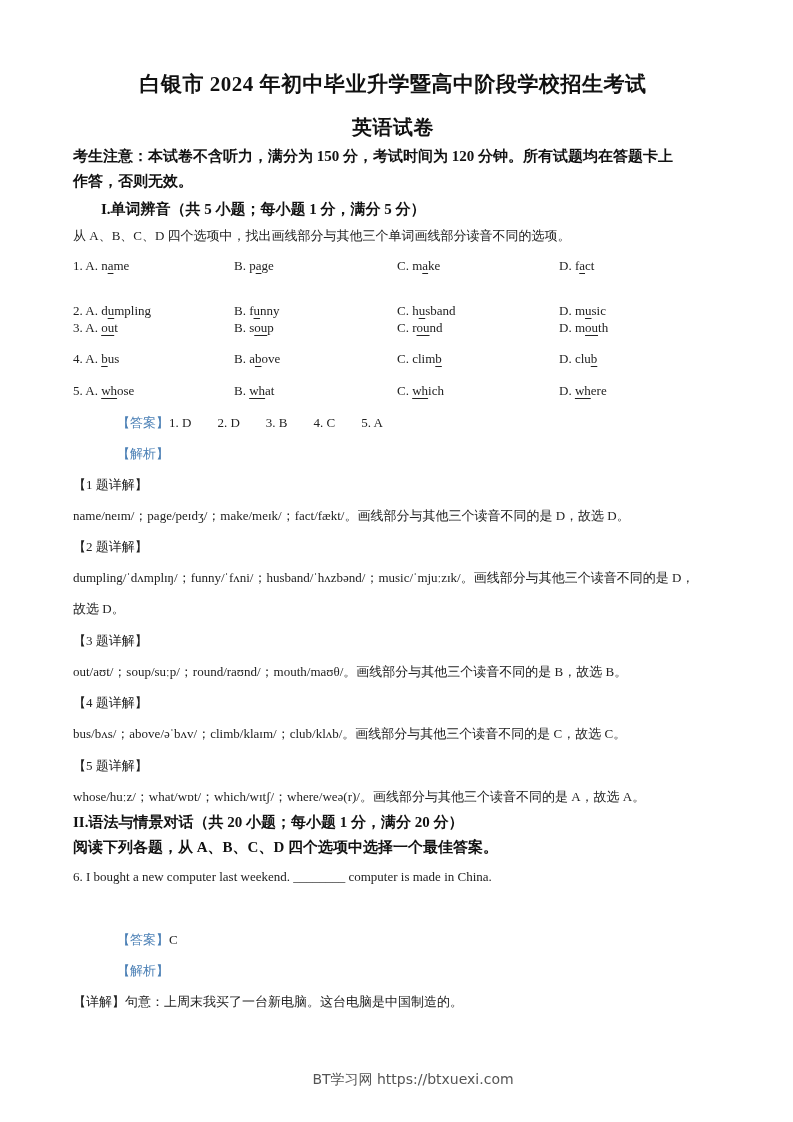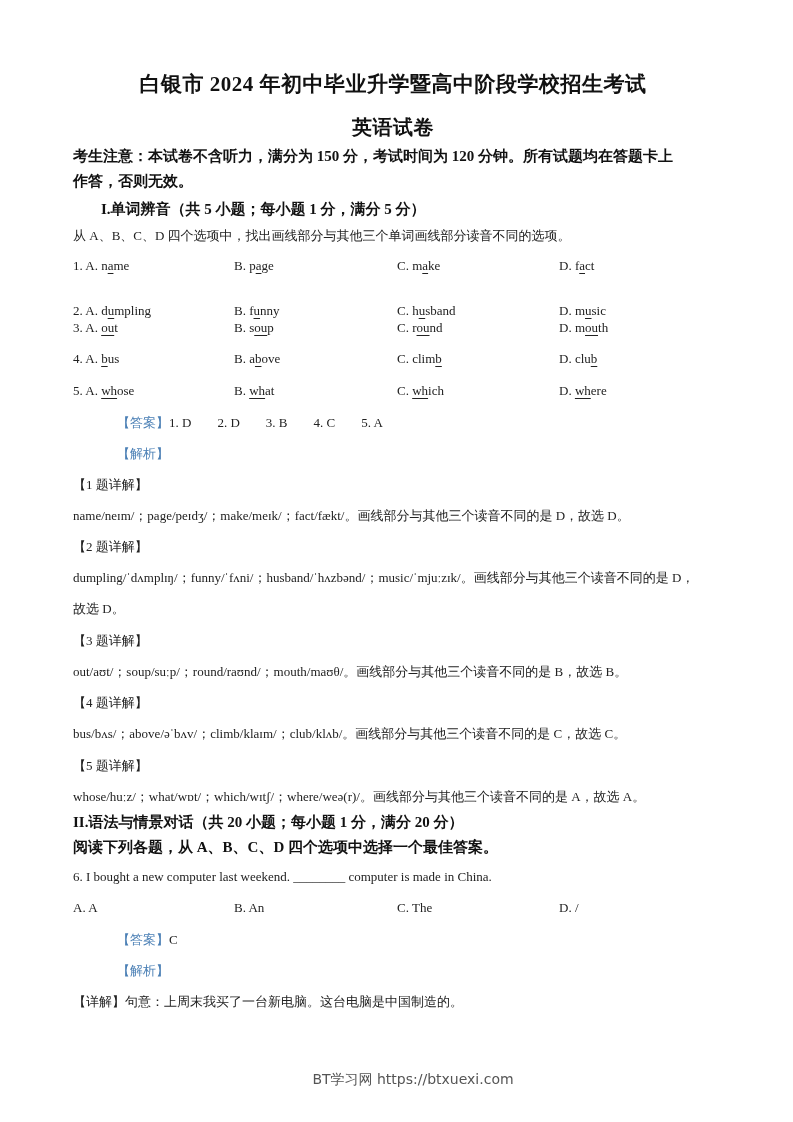--- a/index.html
+++ b/index.html
@@ -111,26 +111,20 @@
   <div class="line" style="top:725px;">bus/bʌs/；above/əˈbʌv/；climb/klaɪm/；club/klʌb/。画线部分与其他三个读音不同的是 C，故选 C。</div>
 
   <div class="line" style="top:757px;">【5 题详解】</div>
   <div class="line" style="top:788px;">whose/huːz/；what/wɒt/；which/wɪtʃ/；where/weə(r)/。画线部分与其他三个读音不同的是 A，故选 A。</div>
 
   <div class="line bold-line" style="top:813px;">II.语法与情景对话（共 20 小题；每小题 1 分，满分 20 分）</div>
   <div class="line bold-line" style="top:838px;">阅读下列各题，从 A、B、C、D 四个选项中选择一个最佳答案。</div>
 
   <div class="line" style="top:869px;">6. I bought a new computer last weekend. ________ computer is made in China.</div>
 
-  <div class="opt-row" style="top:900px;">
-    <span class="opt a">A. A</span>
-    <span class="opt b">B. An</span>
-    <span class="opt c">C. The</span>
-    <span class="opt d">D. /</span>
-  </div>
 
   <div class="line" style="top:931px;">
     <span class="tag-blue">【答案】</span><span>C</span>
   </div>
 
   <div class="line tag-blue" style="top:962px;">【解析】</div>
 
   <div class="line" style="top:993px;">【详解】句意：上周末我买了一台新电脑。这台电脑是中国制造的。</div>
 
   <div class="footer">BT学习网 https://btxuexi.com</div>

